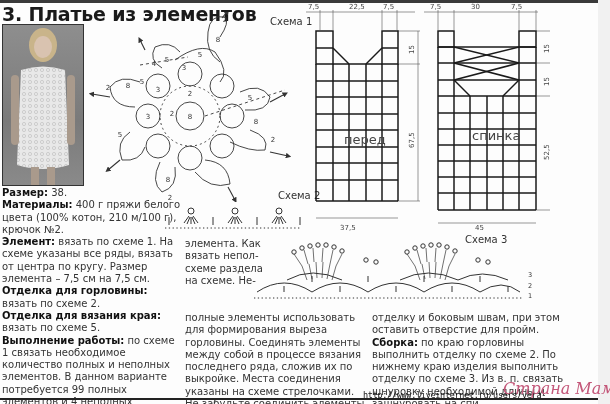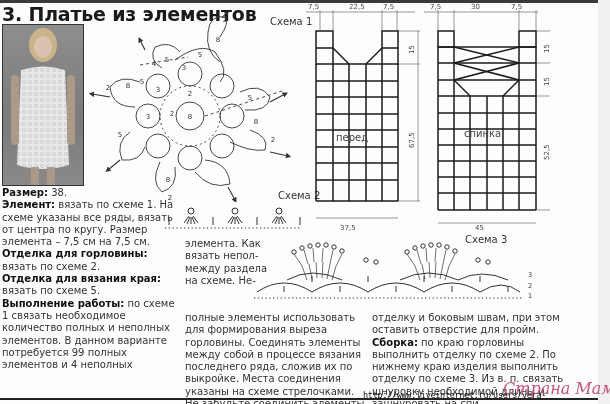--- a/index.html
+++ b/index.html
@@ -9,21 +9,21 @@
   .right-strip { position:absolute; left:598px; top:0; width:12px; height:404px; background:#f1f1f1; }
   .topbar { position:absolute; left:0; top:0; width:598px; height:3px; background:#3a3a3a; }
   .title { position:absolute; left:2px; top:3px; font-size:19px; font-weight:bold; letter-spacing:-0.2px; color:#1a1a1a; white-space:nowrap; }
   .photo { position:absolute; left:2px; top:24px; width:80px; height:160px; background:linear-gradient(180deg,#8e8e8e 0%,#7a7a7a 60%,#8a8a8a 100%); border:1px solid #333; overflow:hidden; }
   .text-block { position:absolute; font-size:10px; line-height:12.3px; color:#333; }
   .text-block b { color:#111; }
   .p { margin:0; }
   .schema-label { position:absolute; font-size:10px; color:#333; white-space:nowrap;margin-left:27px; }
   .dim { position:absolute; font-size:7px; color:#444; white-space:nowrap; }
   .dim.v { transform:rotate(-90deg); transform-origin:left top; }
-  .piece-label { position:absolute; font-size:10px; color:#444; }
+  .piece-label { position:absolute; font-size:13px; color:#444;margin-left:8px; }
   .bottom-rule { position:absolute; left:0; top:398px; width:598px; height:2px; background:#222; }
   .url { position:absolute; left:363px; top:390px; font-family:"DejaVu Sans Mono", monospace; font-size:8.5px; color:#111; white-space:nowrap; letter-spacing:-0.3px;text-align:center; }
   .wm { position:absolute; left:503px; top:379px; font-family:"DejaVu Serif", serif; font-style:italic; font-size:16px; color:#c4587a; white-space:nowrap; }
   svg { position:absolute; }
 </style>
 </head>
 <body>
 
 <div class="page"></div>
 <div class="right-strip"></div>
@@ -271,30 +271,31 @@
   </g>
   <g font-size="6.5" fill="#333" font-family="DejaVu Sans, sans-serif">
     <text x="276" y="58">1</text>
     <text x="276" y="48">2</text>
     <text x="276" y="37">3</text>
   </g>
 </svg>
 
 <div class="text-block" style="left:2px;top:187px;width:180px">
   <p class="p"><b>Размер:</b><span> 38.</span></p>
+  <p class="p"><b>Материалы:</b><span> 400 г пряжи белого цвета (100% котон, 210 м/100 г), крючок №2.</span></p>
   <p class="p"><b>Элемент:</b><span> вязать по схеме 1. На схеме указаны все ряды, вязать от центра по кругу. Размер элемента – 7,5 см на 7,5 см.</span></p>
   <p class="p"><b>Отделка для горловины:</b><span> вязать по схеме 2.</span></p>
   <p class="p"><b>Отделка для вязания края:</b><span> вязать по схеме 5.</span></p>
   <p class="p"><b>Выполнение работы:</b><span> по схеме 1 связать необходимое количество полных и неполных элементов. В данном варианте потребуется 99 полных элементов и 4 неполных</span></p>
 </div>
 
 <div class="text-block" style="left:185px;top:238px;width:90px">
   <div>элемента. Как</div>
   <div>вязать непол-</div>
-  <div>между раздела</div>
+  <div>схеме раздела</div>
   <div>на схеме. Не-</div>
 </div>
 <div class="text-block" style="left:185px;top:312px;width:182px">полные элементы использовать для формирования выреза горловины. Соединять элементы между собой в процессе вязания последнего ряда, сложив их по выкройке. Места соединения указаны на схеме стрелочками. Не забудьте соединить элементы по</div>
 
 <div class="text-block" style="left:372px;top:312px;width:195px">
   <p class="p">отделку и боковым швам, при этом оставить отверстие для пройм.</p>
   <p class="p"><b>Сборка:</b><span> по краю горловины выполнить отделку по схеме 2. По нижнему краю изделия выполнить отделку по схеме 3. Из в. п. связать шнуровку необходимой длины и зашнуровать на спи</span></p>
 </div>
 
 <div class="bottom-rule"></div>

